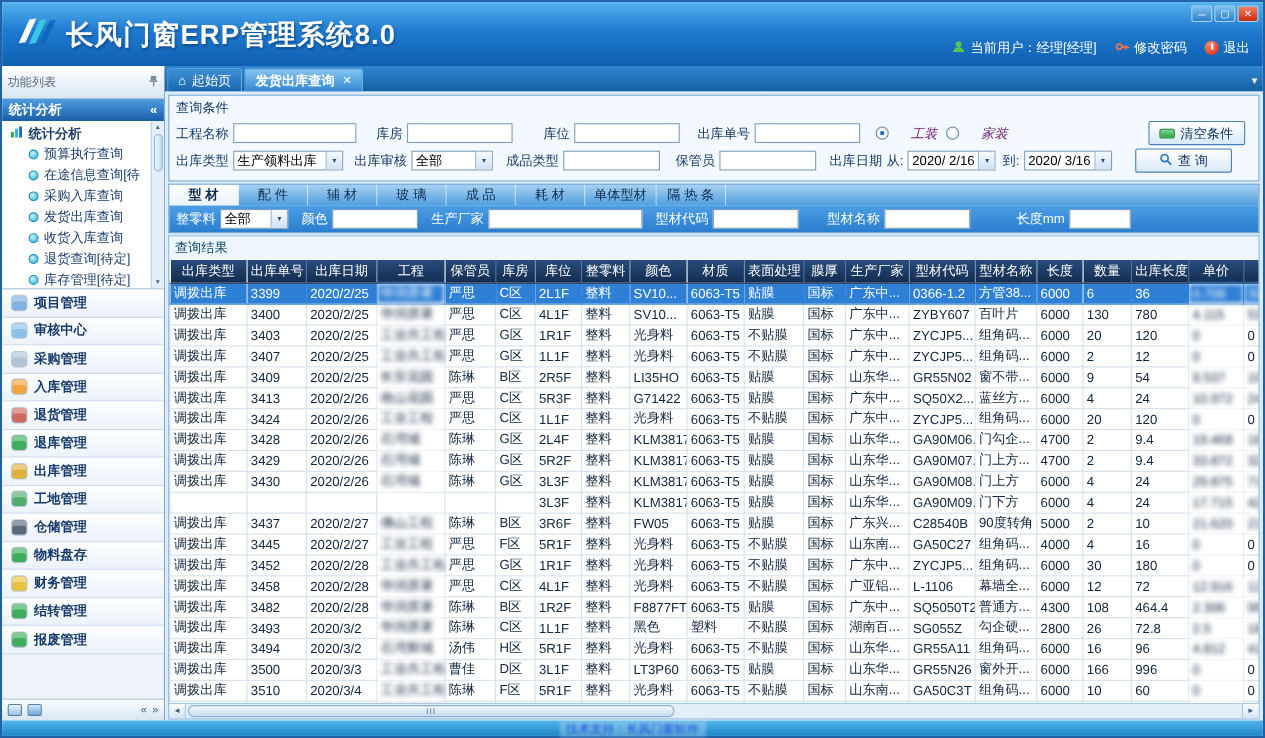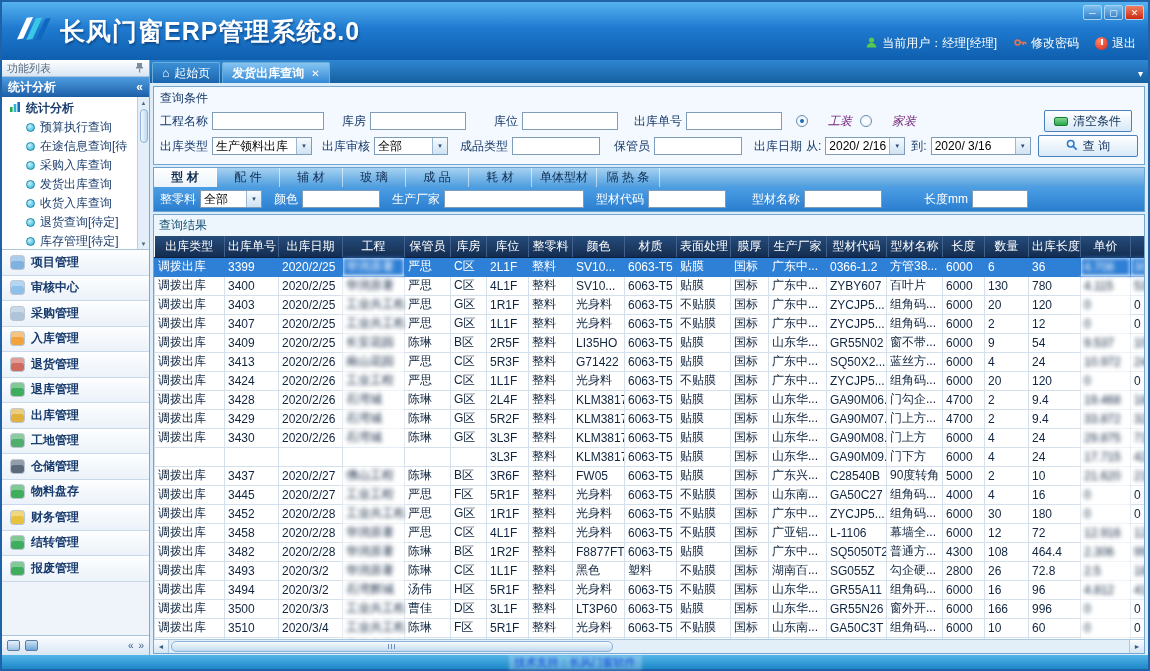--- a/index.html
+++ b/index.html
@@ -13,21 +13,21 @@
 .brand{display:flex;align-items:center;gap:8px;padding-left:10px;}
 .app-title{font-size:25px;font-weight:bold;color:#fff;text-shadow:1px 2px 2px rgba(10,50,100,.55);letter-spacing:1px;}
 .user-area{position:absolute;right:12px;bottom:8px;display:flex;align-items:center;gap:16px;}
 .uitem{display:flex;align-items:center;gap:4px;color:#fff;font-size:12px;}
 .power-ico{width:13px;height:13px;border-radius:50%;background:radial-gradient(circle at 35% 30%,#ff8a6a,#d82010);display:inline-flex;align-items:center;justify-content:center;}
 .pline{width:2px;height:6px;background:#fff;margin-top:-3px;}
 
 .main{flex:1;display:flex;min-height:0;}
 
 .sidebar{width:148px;flex:none;background:#eef4fa;border-right:1px solid #7fa8cc;display:flex;flex-direction:column;min-height:0;}
-.func-title{height:17px;flex:none;display:flex;align-items:center;justify-content:space-between;padding:0 5px;background:linear-gradient(#ffffff,#d8e6f4);border-bottom:1px solid #aac4da;font-size:11px;color:#5a6c80;}
+.func-title{height:30px;flex:none;display:flex;align-items:center;justify-content:space-between;padding:0 5px;background:linear-gradient(#ffffff,#d8e6f4);border-bottom:1px solid #aac4da;font-size:11px;color:#5a6c80;}
 .section-header{height:20px;flex:none;display:flex;align-items:center;justify-content:space-between;padding:0 6px;background:linear-gradient(#4f9de0,#1b5ea8);color:#fff;font-size:12px;font-weight:bold;}
 .tree-box{height:153px;flex:none;background:#fff;border-bottom:1px solid #aac4da;position:relative;padding:2px 13px 0 0;overflow:hidden;}
 .tree-item{height:19px;display:flex;align-items:center;gap:5px;padding-left:24px;font-size:12px;color:#1b3d6e;white-space:nowrap;overflow:hidden;}
 .tree-item.root{padding-left:7px;font-weight:bold;}
 .tree-bullet{flex:none;width:9px;height:9px;border-radius:50%;border:1px solid #1587ad;background:radial-gradient(circle at 35% 30%,#c8f0fa,#29b4d8);}
 .vscroll{position:absolute;top:0;right:0;bottom:0;width:12px;background:#e4eef8;border-left:1px solid #b8cfe2;display:flex;flex-direction:column;align-items:center;}
 .varrow{font-size:6px;color:#4a6a8e;height:11px;display:flex;align-items:center;}
 .varrow.bottom{margin-top:auto;}
 .vthumb{width:8px;height:34px;background:linear-gradient(90deg,#f4f9fd,#bcd8ee);border:1px solid #8cb4d8;border-radius:4px;margin-top:1px;}
 .menu{flex:1;min-height:0;overflow:hidden;display:flex;flex-direction:column;}
@@ -327,25 +327,25 @@
           <input class="tbox" style="width: 88px;">
           <span class="ql" style="margin-left:14px">保管员</span>
           <input class="tbox" style="width: 88px;">
           <span class="ql" style="margin-left:12px">出库日期</span>
           <span class="ql">从:</span>
           <span class="combo" style="width:80px">
             <span class="val">2020/ 2/16</span>
             <span class="arr">▾</span>
           </span>
           <span class="ql" style="margin-left:6px">到:</span>
-          <span class="combo" style="width:100px">
+          <span class="combo" style="width:80px">
             <span class="val">2020/ 3/16</span>
             <span class="arr">▾</span>
           </span>
-          <button class="btn" style="margin-left:auto;margin-right:0;width:100px;justify-content:center">
+          <button class="btn" style="margin-left:auto;margin-right:18px;width:88px;justify-content:center">
             <span>
               <svg width="12" height="12" viewBox="0 0 14 14">
                   <circle cx="5.5" cy="5.5" r="3.8" fill="none" stroke="#2a7ac8" stroke-width="1.8"></circle>
                   <path d="M8.5 8.5 L12.5 12.5" stroke="#2a7ac8" stroke-width="2"></path>
                 </svg>
             </span>
             <span>查  询</span>
           </button>
         </div>
       </div>

